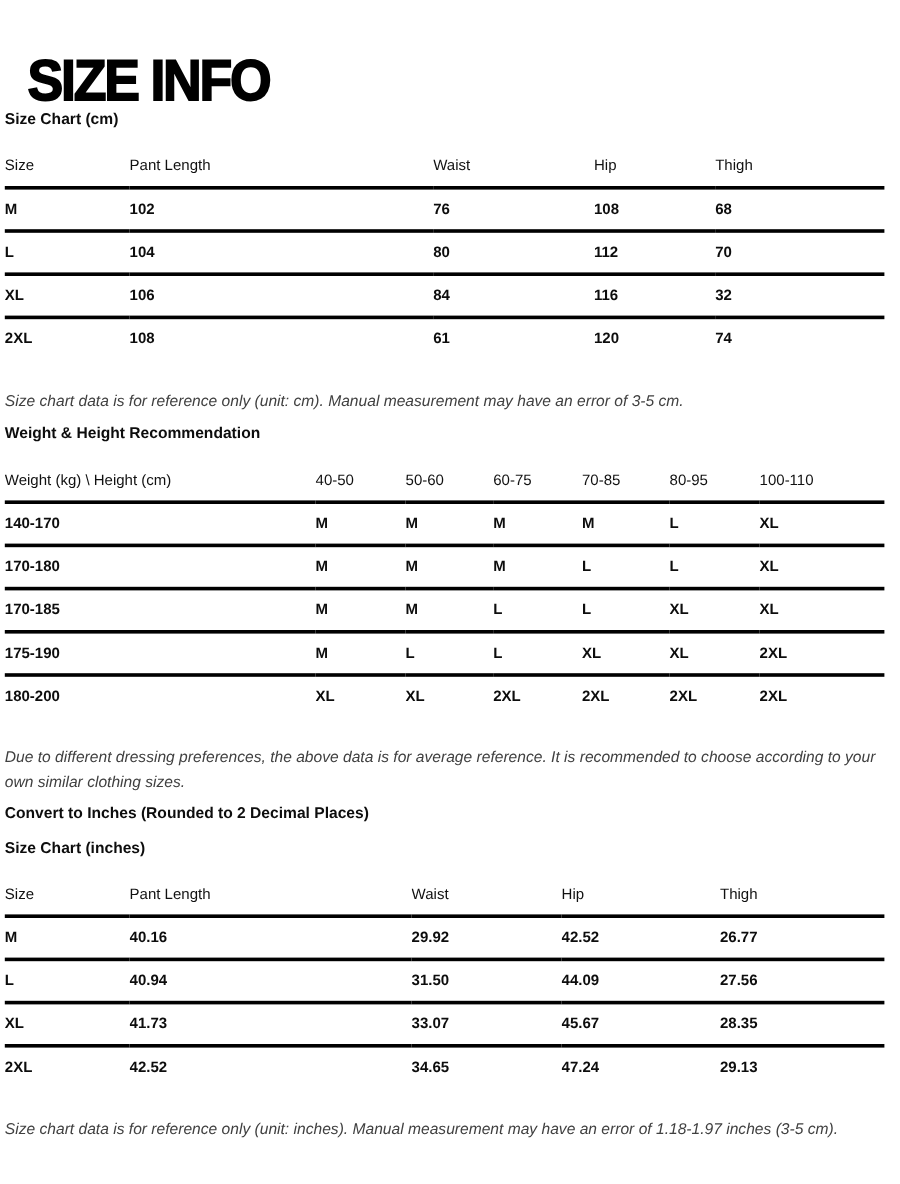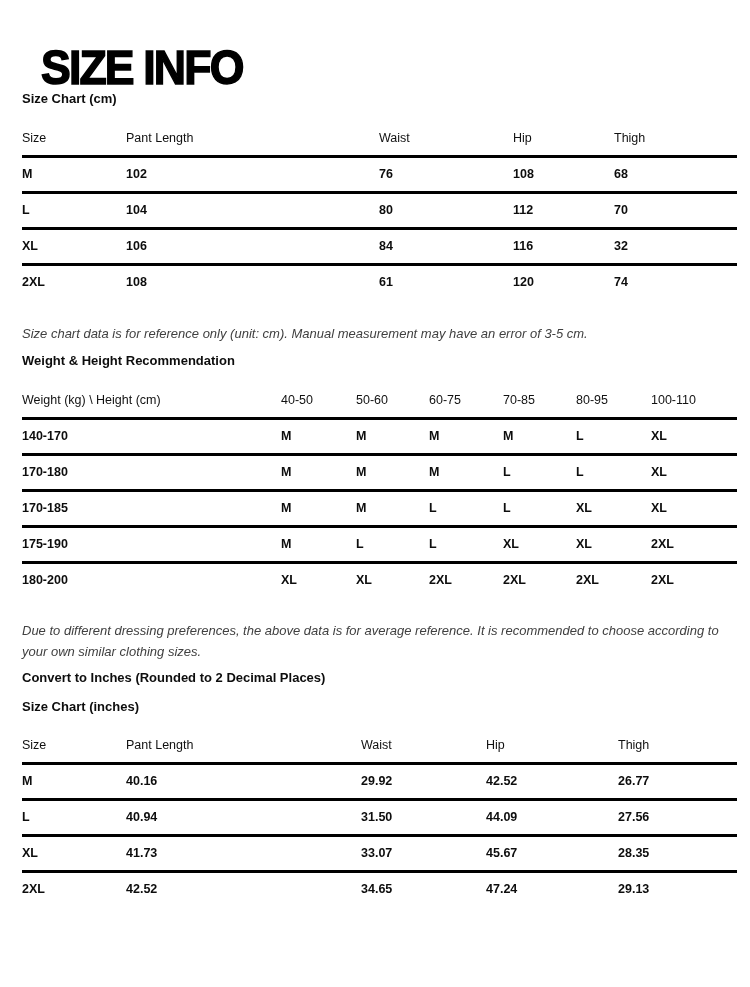--- a/index.html
+++ b/index.html
@@ -8,21 +8,21 @@
     background: #ffffff;
   }
   body {
     width: 750px;
     height: 987px;
     font-family: "Liberation Sans", sans-serif;
     color: #0d0d0d;
     overflow: hidden;
   }
   .page {
-    padding: 0 13px 0 22px;
+    padding: 0 13px 0 4px;
   }
   .page-title {
     font-size: 48px;
     line-height: 47px;
     font-weight: bold;
     letter-spacing: -2px;
     color: #000000;
     -webkit-text-stroke: 1.5px #000000;
     margin: 44px 0 0 19px;
     transform: scaleX(0.93);
@@ -261,15 +261,16 @@
           </tr>
           <tr>
             <td>2XL</td>
             <td>42.52</td>
             <td>34.65</td>
             <td>47.24</td>
             <td>29.13</td>
           </tr>
         </tbody>
       </table>
+    <p class="note" id="note-inches">Size chart data is for reference only (unit: inches). Manual measurement may have an error of 1.18-1.97 inches (3-5 cm).</p>
   </section>
 
 </div>
 
 </body></html>

